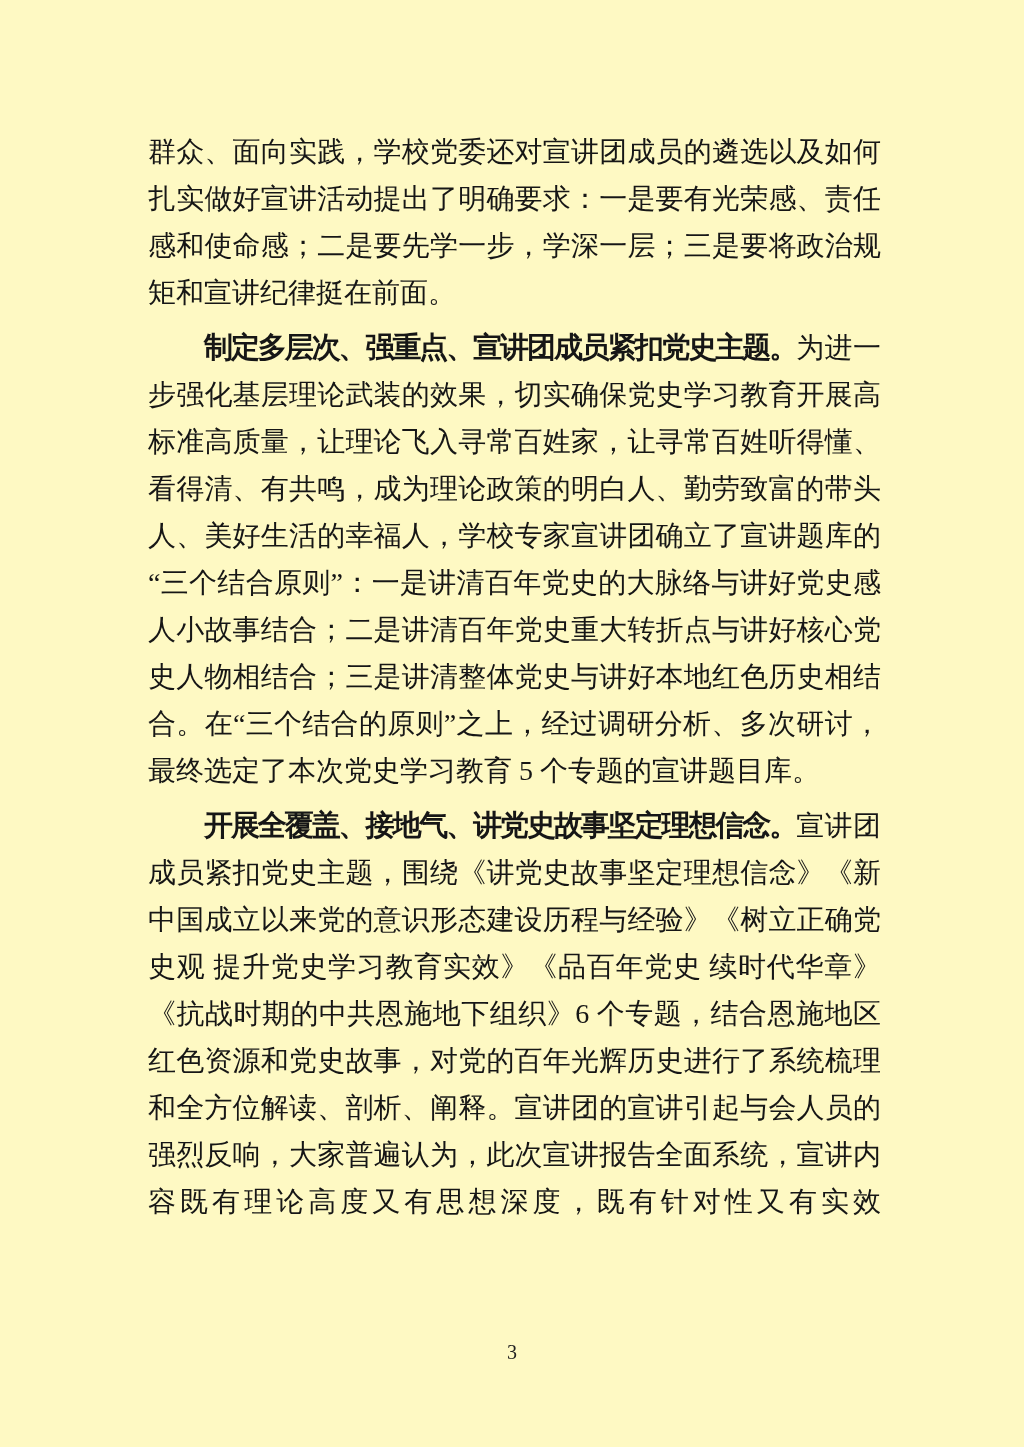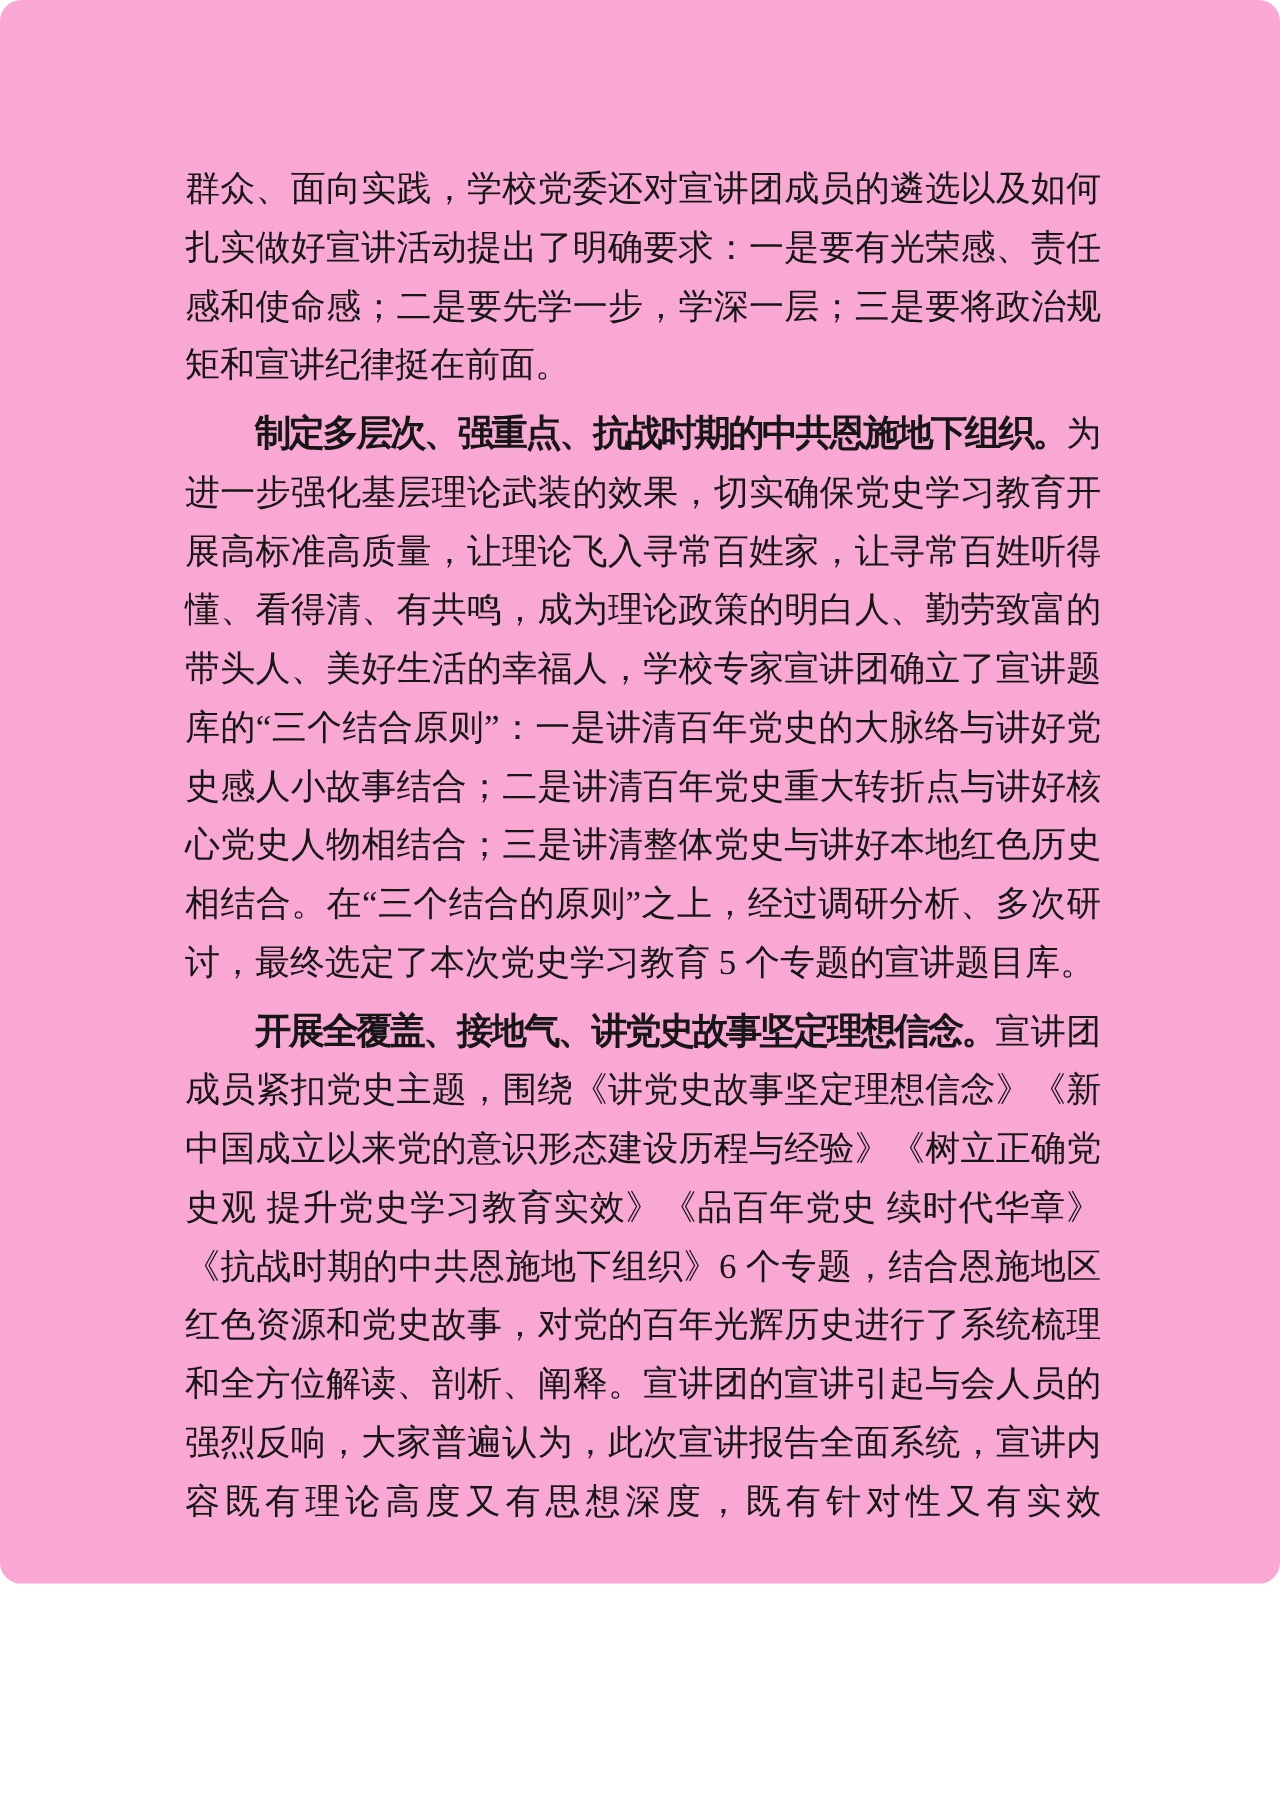--- a/index.html
+++ b/index.html
@@ -3,25 +3,24 @@
 <meta charset="utf-8">
 <style>
   html, body {
     margin: 0;
     padding: 0;
     background: #ffffff;
   }
   .page {
     position: relative;
     width: 1024px;
-    height: 1267px;
-    background: #f9a8d4;
+    height: 1447px;
+    background: #fef9c3;
     overflow: hidden;
     color: #161616;
-    border-radius: 17px;
   }
   .content {
     position: absolute;
     left: 148px;
     top: 128px;
     width: 733px;
     font-family: "Liberation Serif", "DejaVu Serif", serif;
     font-size: 28px;
     line-height: 47px;
     text-align: justify;
@@ -63,21 +62,21 @@
 <body>
 
 <div class="page">
   <div class="content">
 
     <p class="para">
       <span>群众、面向实践，学校党委还对宣讲团成员的遴选以及如何扎实做好宣讲活动提出了明确要求：一是要有光荣感、责任感和使命感；二是要先学一步，学深一层；三是要将政治规矩和宣讲纪律挺在前面。</span>
     </p>
 
     <p class="para indent">
-      <span class="lead">制定多层次、强重点、抗战时期的中共恩施地下组织。</span><span>为进一步强化基层理论武装的效果，切实确保党史学习教育开展高标准高质量，让理论飞入寻常百姓家，让寻常百姓听得懂、看得清、有共鸣，成为理论政策的明白人、勤劳致富的带头人、美好生活的幸福人，学校专家宣讲团确立了宣讲题库的“三个结合原则”：一是讲清百年党史的大脉络与讲好党史感人小故事结合；二是讲清百年党史重大转折点与讲好核心党史人物相结合；三是讲清整体党史与讲好本地红色历史相结合。在“三个结合的原则”之上，经过调研分析、多次研讨，最终选定了本次党史学习教育 5 个专题的宣讲题目库。</span>
+      <span class="lead">制定多层次、强重点、宣讲团成员紧扣党史主题。</span><span>为进一步强化基层理论武装的效果，切实确保党史学习教育开展高标准高质量，让理论飞入寻常百姓家，让寻常百姓听得懂、看得清、有共鸣，成为理论政策的明白人、勤劳致富的带头人、美好生活的幸福人，学校专家宣讲团确立了宣讲题库的“三个结合原则”：一是讲清百年党史的大脉络与讲好党史感人小故事结合；二是讲清百年党史重大转折点与讲好核心党史人物相结合；三是讲清整体党史与讲好本地红色历史相结合。在“三个结合的原则”之上，经过调研分析、多次研讨，最终选定了本次党史学习教育 5 个专题的宣讲题目库。</span>
     </p>
 
     <p class="para indent continues">
       <span class="lead">开展全覆盖、接地气、讲党史故事坚定理想信念。</span><span>宣讲团成员紧扣党史主题，围绕《讲党史故事坚定理想信念》《新中国成立以来党的意识形态建设历程与经验》《树立正确党史观 提升党史学习教育实效》《品百年党史 续时代华章》《抗战时期的中共恩施地下组织》6 个专题，结合恩施地区红色资源和党史故事，对党的百年光辉历史进行了系统梳理和全方位解读、剖析、阐释。宣讲团的宣讲引起与会人员的强烈反响，大家普遍认为，此次宣讲报告全面系统，宣讲内容既有理论高度又有思想深度，既有针对性又有实效</span>
     </p>
 
   </div>
 
   <div class="page-num">3</div>
 </div>

